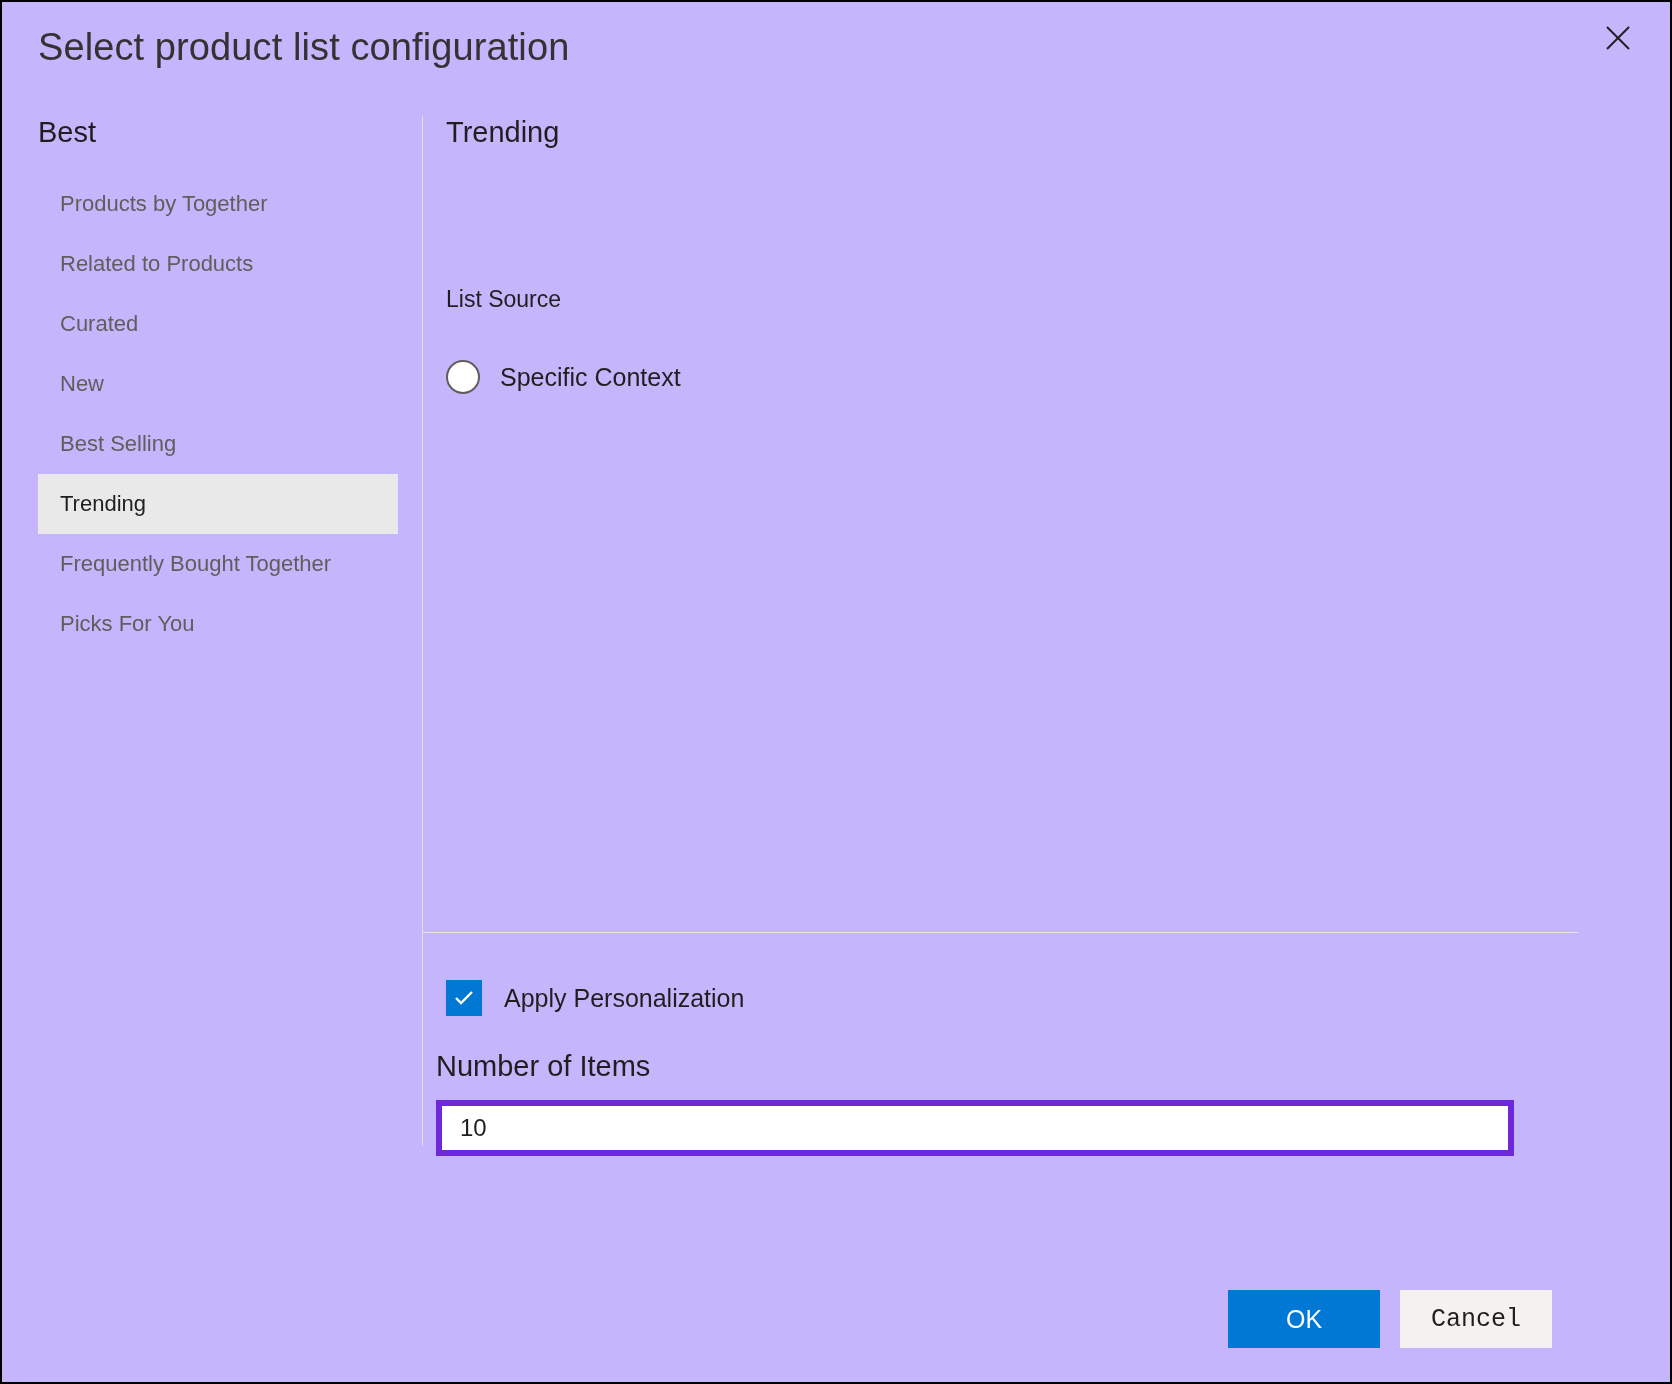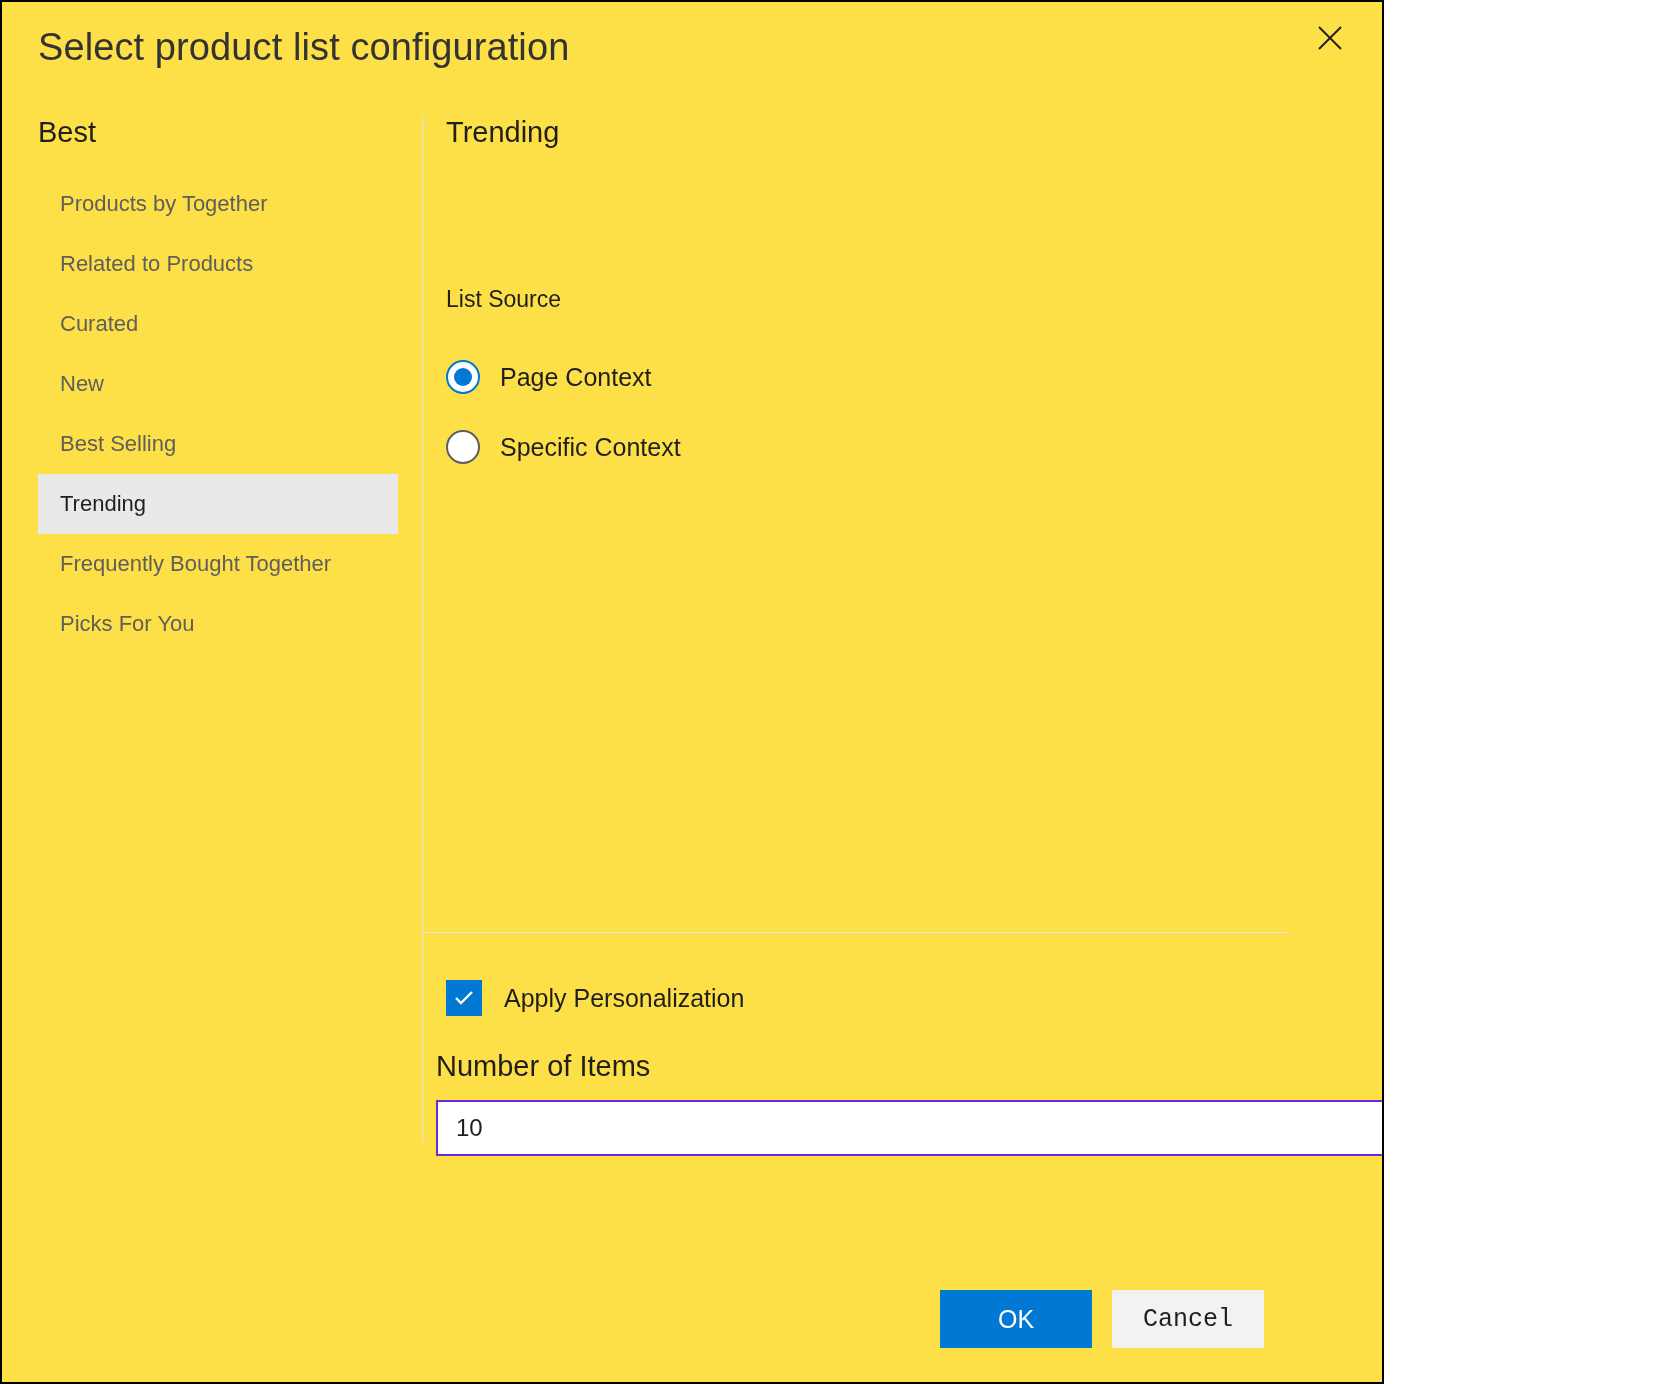--- a/index.html
+++ b/index.html
@@ -10,23 +10,23 @@
     width: 1672px;
     height: 1384px;
     background: #ffffff;
     font-family: "Liberation Sans", sans-serif;
     -webkit-font-smoothing: antialiased;
   }
 
   .dialog {
     position: relative;
     box-sizing: border-box;
-    width: 1384px;
+    width: 1672px;
     height: 1384px;
-    background: #fde047;
+    background: #c4b5fd;
     border: 2px solid #000000;
     overflow: hidden;
     padding-left: 46px;
   }
 
   
   .dialog-title {
     position: absolute;
     left: 36px;
     top: 24px;
@@ -237,21 +237,21 @@
   }
 
   .number-input {
     position: absolute;
     left: 14px;
     top: 998px;
     width: 1078px;
     height: 56px;
     box-sizing: border-box;
     background: #ffffff;
-    border: 2px solid #6d28d9;
+    border: 6px solid #6d28d9;
     font-family: "Liberation Sans", sans-serif;
     font-size: 24px;
     color: #201f1e;
     padding: 0 18px;
     outline: none;
   }
 
   
   .footer {
     position: absolute;
@@ -318,24 +318,20 @@
 
     <div class="column-divider"></div>
 
     <div class="detail-column">
       <div class="detail-heading">Trending</div>
 
       <div class="field-group-label">List Source</div>
 
       <div class="radio-list">
         <div class="radio-row">
-          <span class="radio-mark checked"></span>
-          <span class="radio-label">Page Context</span>
-        </div>
-        <div class="radio-row">
           <span class="radio-mark"></span>
           <span class="radio-label">Specific Context</span>
         </div>
       </div>
 
       <div class="section-divider"></div>
 
       <div class="checkbox-row">
         <span class="checkbox-mark">
           <span>

